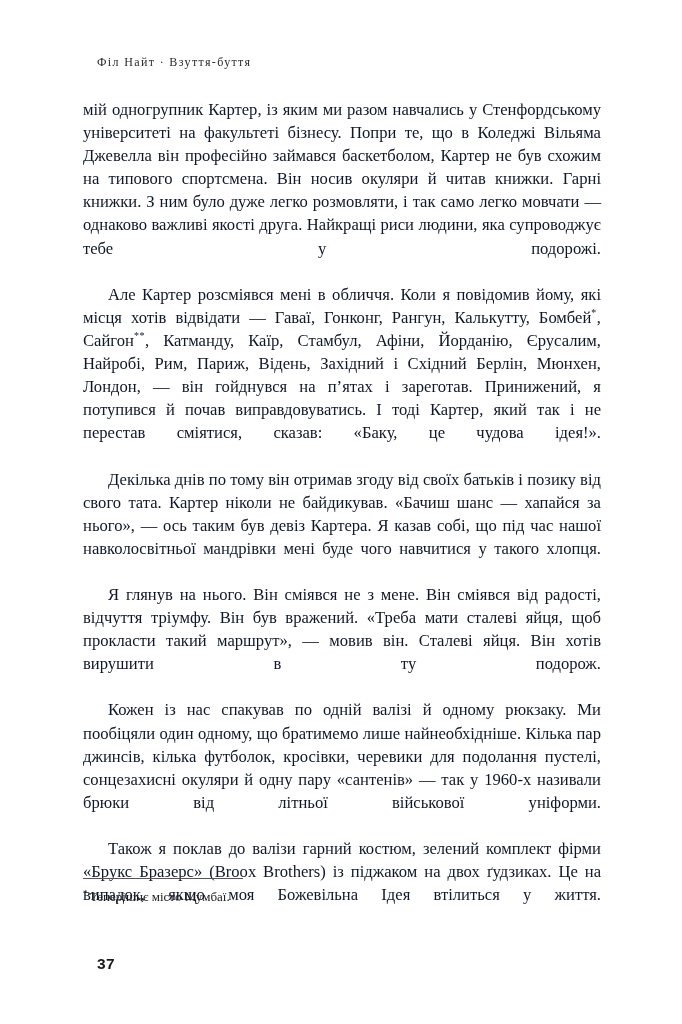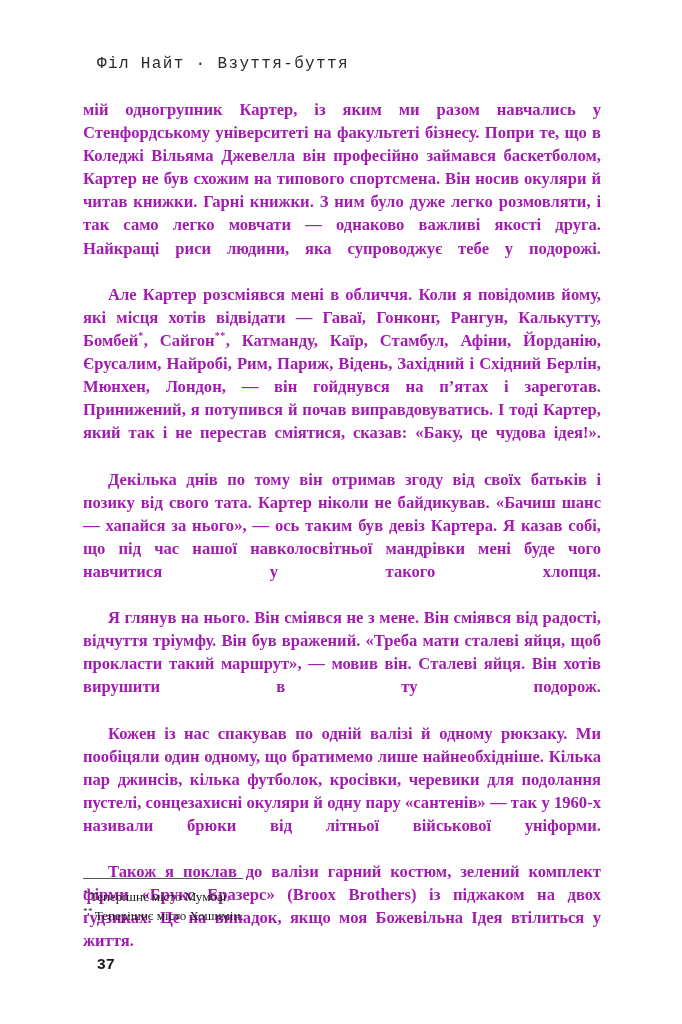--- a/index.html
+++ b/index.html
@@ -20,22 +20,22 @@
     width: 682px;
     height: 1024px;
     box-sizing: border-box;
   }
 
   
   .running-head {
     position: absolute;
     left: 97px;
     top: 55px;
-    font-family: Liberation Mono, monospace;
-    font-size: 16px;
+    font-family: Liberation Serif, serif;
+    font-size: 12px;
     letter-spacing: 1.35px;
     color: #2a2a2a;
     white-space: nowrap;
     font-weight: 400;
   }
   .running-head .rh-sep {
     letter-spacing: 1.35px;
   }
 
   
@@ -47,22 +47,22 @@
   }
 
   .para {
     margin: 0;
     font-size: 16.6px;
     line-height: 23.1px;
     text-align: justify;
     text-justify: inter-word;
     text-indent: 25px;
     hyphens: manual;
-    color: #a21caf;
-    font-weight: 700;
+    color: #0f172a;
+    font-weight: 400;
   }
   .para.first {
     text-indent: 0;
   }
   
   .para::after {
     content: "";
     display: inline-block;
     width: 100%;
   }
@@ -130,18 +130,17 @@
 
     <p class="para">Декілька днів по тому він отримав згоду від своїх батьків і позику від свого тата. Картер ніколи не байдикував. «Бачиш шанс — хапайся за нього», — ось таким був девіз Картера. Я казав собі, що під час нашої навколосвітньої мандрівки мені буде чого навчитися у такого хлопця.</p>
     <p class="para">Я глянув на нього. Він сміявся не з мене. Він сміявся від радості, відчуття тріумфу. Він був вражений. «Треба мати сталеві яйця, щоб прокласти такий маршрут», — мовив він. Сталеві яйця. Він хотів вирушити в ту подорож.</p>
     <p class="para">Кожен із нас спакував по одній валізі й одному рюкзаку. Ми пообіцяли один одному, що братимемо лише найнеобхідніше. Кілька пар джинсів, кілька футболок, кросівки, черевики для подолання пустелі, сонцезахисні окуляри й одну пару «сантенів» — так у 1960-х називали брюки від літньої військової уніформи.</p>
     <p class="para">Також я поклав до валізи гарний костюм, зелений комплект фірми «Брукс Бразерс» (Broox Brothers) із піджаком на двох ґудзиках. Це на випадок, якщо моя Божевільна Ідея втілиться у життя.</p>
   </div>
 
   <div class="footnotes">
     <div class="fn-rule"></div>
     <p class="footnote"><span class="marker">*</span><span>Теперішнє місто Мумбаї.</span></p>
-    <p class="footnote"><span class="marker">**</span><span>Теперішнє місто Хошимін.</span></p>
   </div>
 
   <div class="folio">37</div>
 
 </div>
 
 </body></html>

